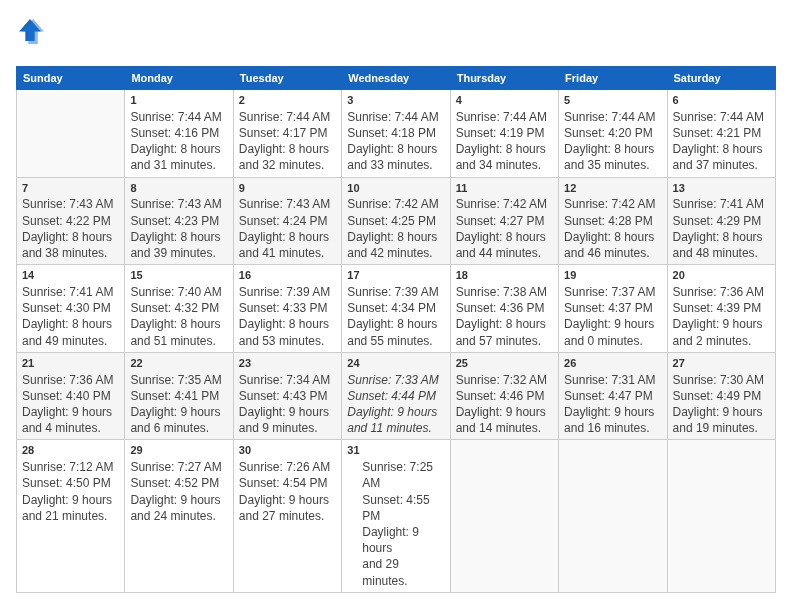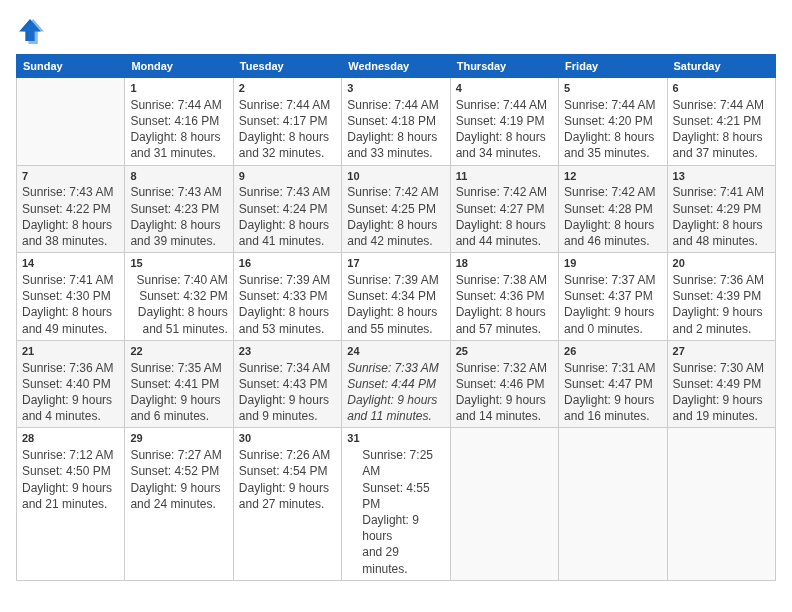--- a/index.html
+++ b/index.html
@@ -9,20 +9,21 @@
       width: 792px;
       height: 612px;
       overflow: hidden;
     }
     .page {
       width: 792px;
       height: 576px;
       padding: 16px;
       display: flex;
       flex-direction: column;
+      gap: 12px;
     }
     .header {
       display: flex;
       justify-content: space-between;
       align-items: flex-start;
       margin-bottom: 10px;
     }
     .logo {
       display: flex;
       align-items: center;
@@ -236,21 +237,21 @@
         <tr>
           <td>
             <span class="day-num">14</span>
             <div class="day-info" style="white-space: pre-line;">Sunrise: 7:41 AM
 Sunset: 4:30 PM
 Daylight: 8 hours
 and 49 minutes.</div>
           </td>
           <td>
             <span class="day-num">15</span>
-            <div class="day-info" style="white-space: pre-line; text-align: right;">Sunrise: 7:40 AM
+            <div class="day-info" style="white-space: pre-line;">Sunrise: 7:40 AM
 Sunset: 4:32 PM
 Daylight: 8 hours
 and 51 minutes.</div>
           </td>
           <td>
             <span class="day-num">16</span>
             <div class="day-info" style="white-space: pre-line;">Sunrise: 7:39 AM
 Sunset: 4:33 PM
 Daylight: 8 hours
 and 53 minutes.</div>

